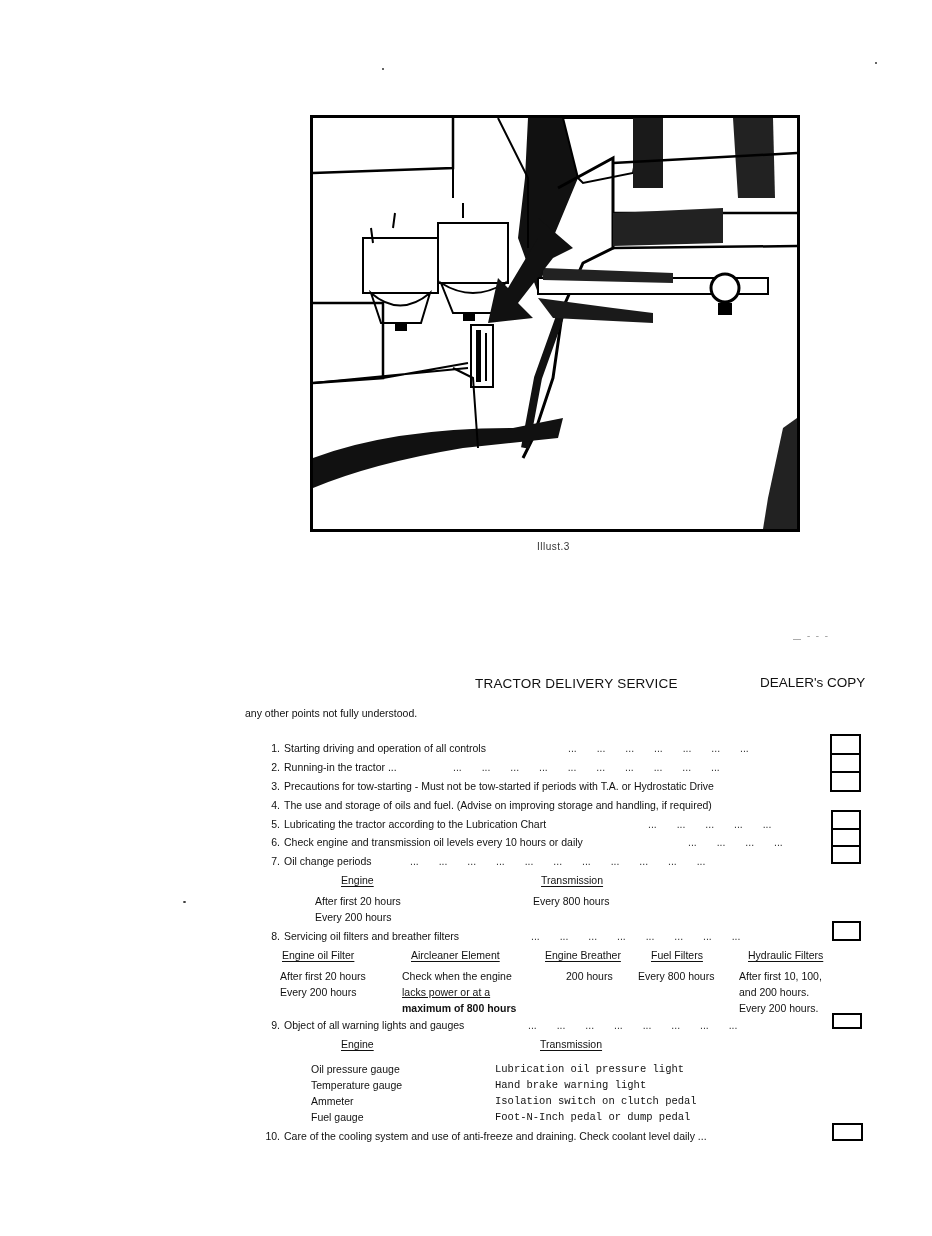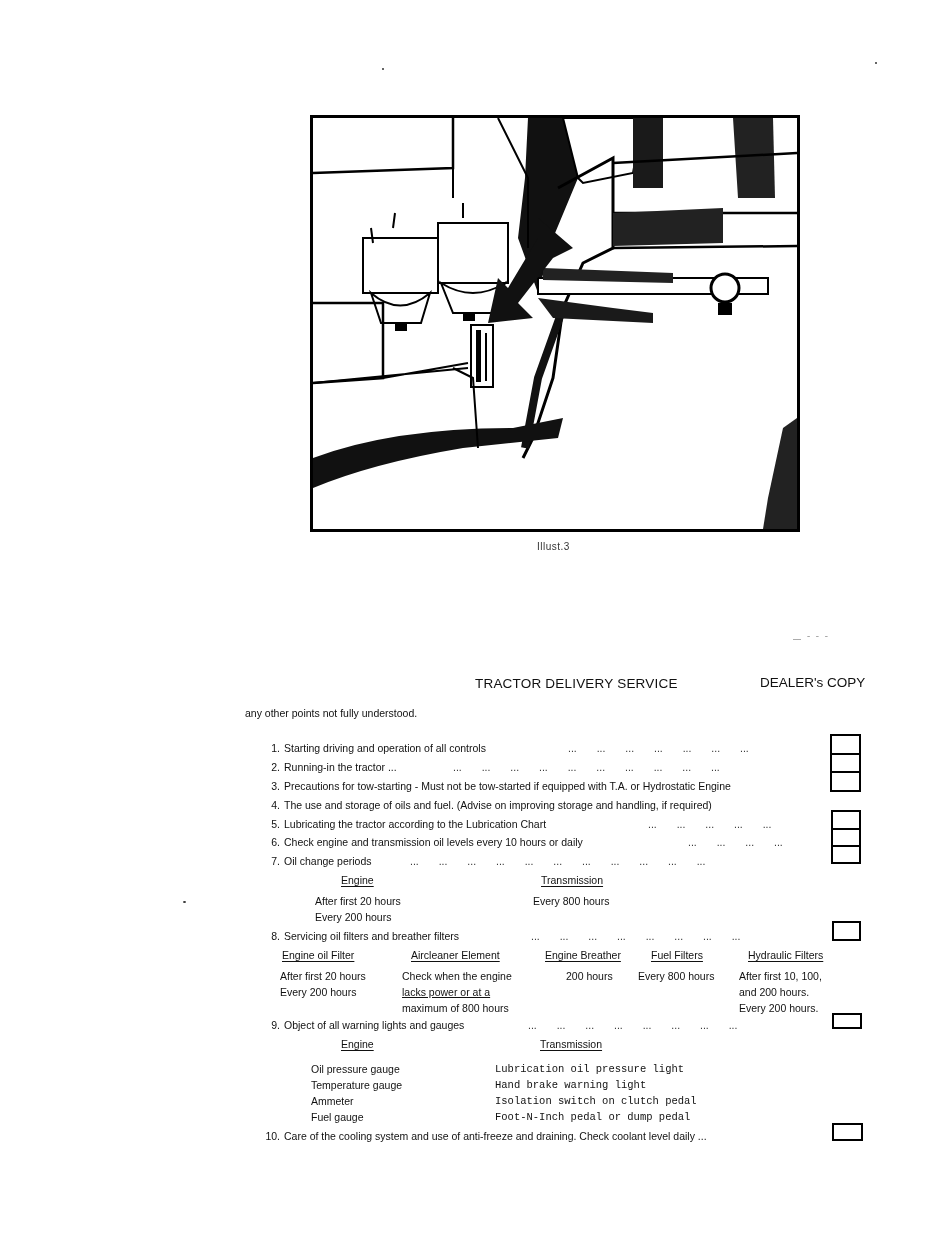--- a/index.html
+++ b/index.html
@@ -102,21 +102,21 @@
   <span class="num">1.</span><span>Starting driving and operation of all controls</span>
 </div>
 <div class="leader" style="left:568px;top:742px;">... ... ... ... ... ... ...</div>
 
 <div class="item" style="top:761px;">
   <span class="num">2.</span><span>Running-in the tractor ...</span>
 </div>
 <div class="leader" style="left:453px;top:761px;">... ... ... ... ... ... ... ... ... ...</div>
 
 <div class="item" style="top:780px;">
-  <span class="num">3.</span><span>Precautions for tow-starting - Must not be tow-started if equipped with T.A. or Hydrostatic Engine</span>
+  <span class="num">3.</span><span>Precautions for tow-starting - Must not be tow-started if periods with T.A. or Hydrostatic Drive</span>
 </div>
 
 <div class="box" style="left:830px;top:734px;width:31px;height:21px;"></div>
 <div class="box" style="left:830px;top:753px;width:31px;height:20px;"></div>
 <div class="box" style="left:830px;top:771px;width:31px;height:21px;"></div>
 
 <div class="item" style="top:799px;">
   <span class="num">4.</span><span>The use and storage of oils and fuel. (Advise on improving storage and handling, if required)</span>
 </div>
 
@@ -155,21 +155,21 @@
   <div class="uline">Engine oil Filter</div>
   <div style="height:5px;"></div>
   <div style="margin-left:-2px;">After first 20 hours</div>
   <div style="margin-left:-2px;">Every 200 hours</div>
 </div>
 <div class="col" style="left:411px;top:947px;">
   <div class="uline">Aircleaner Element</div>
   <div style="height:5px;"></div>
   <div style="margin-left:-9px;">Check when the engine</div>
   <div style="margin-left:-9px;text-decoration:underline;">lacks power or at a</div>
-  <div style="margin-left:-9px;">maximum of 800 hours</div>
+  <div style="margin-left:-9px;font-weight:bold;">maximum of 800 hours</div>
 </div>
 <div class="col" style="left:545px;top:947px;">
   <div class="uline">Engine Breather</div>
   <div style="height:5px;"></div>
   <div style="margin-left:21px;">200 hours</div>
 </div>
 <div class="col" style="left:651px;top:947px;">
   <div class="uline">Fuel Filters</div>
   <div style="height:5px;"></div>
   <div style="margin-left:-13px;">Every 800 hours</div>

